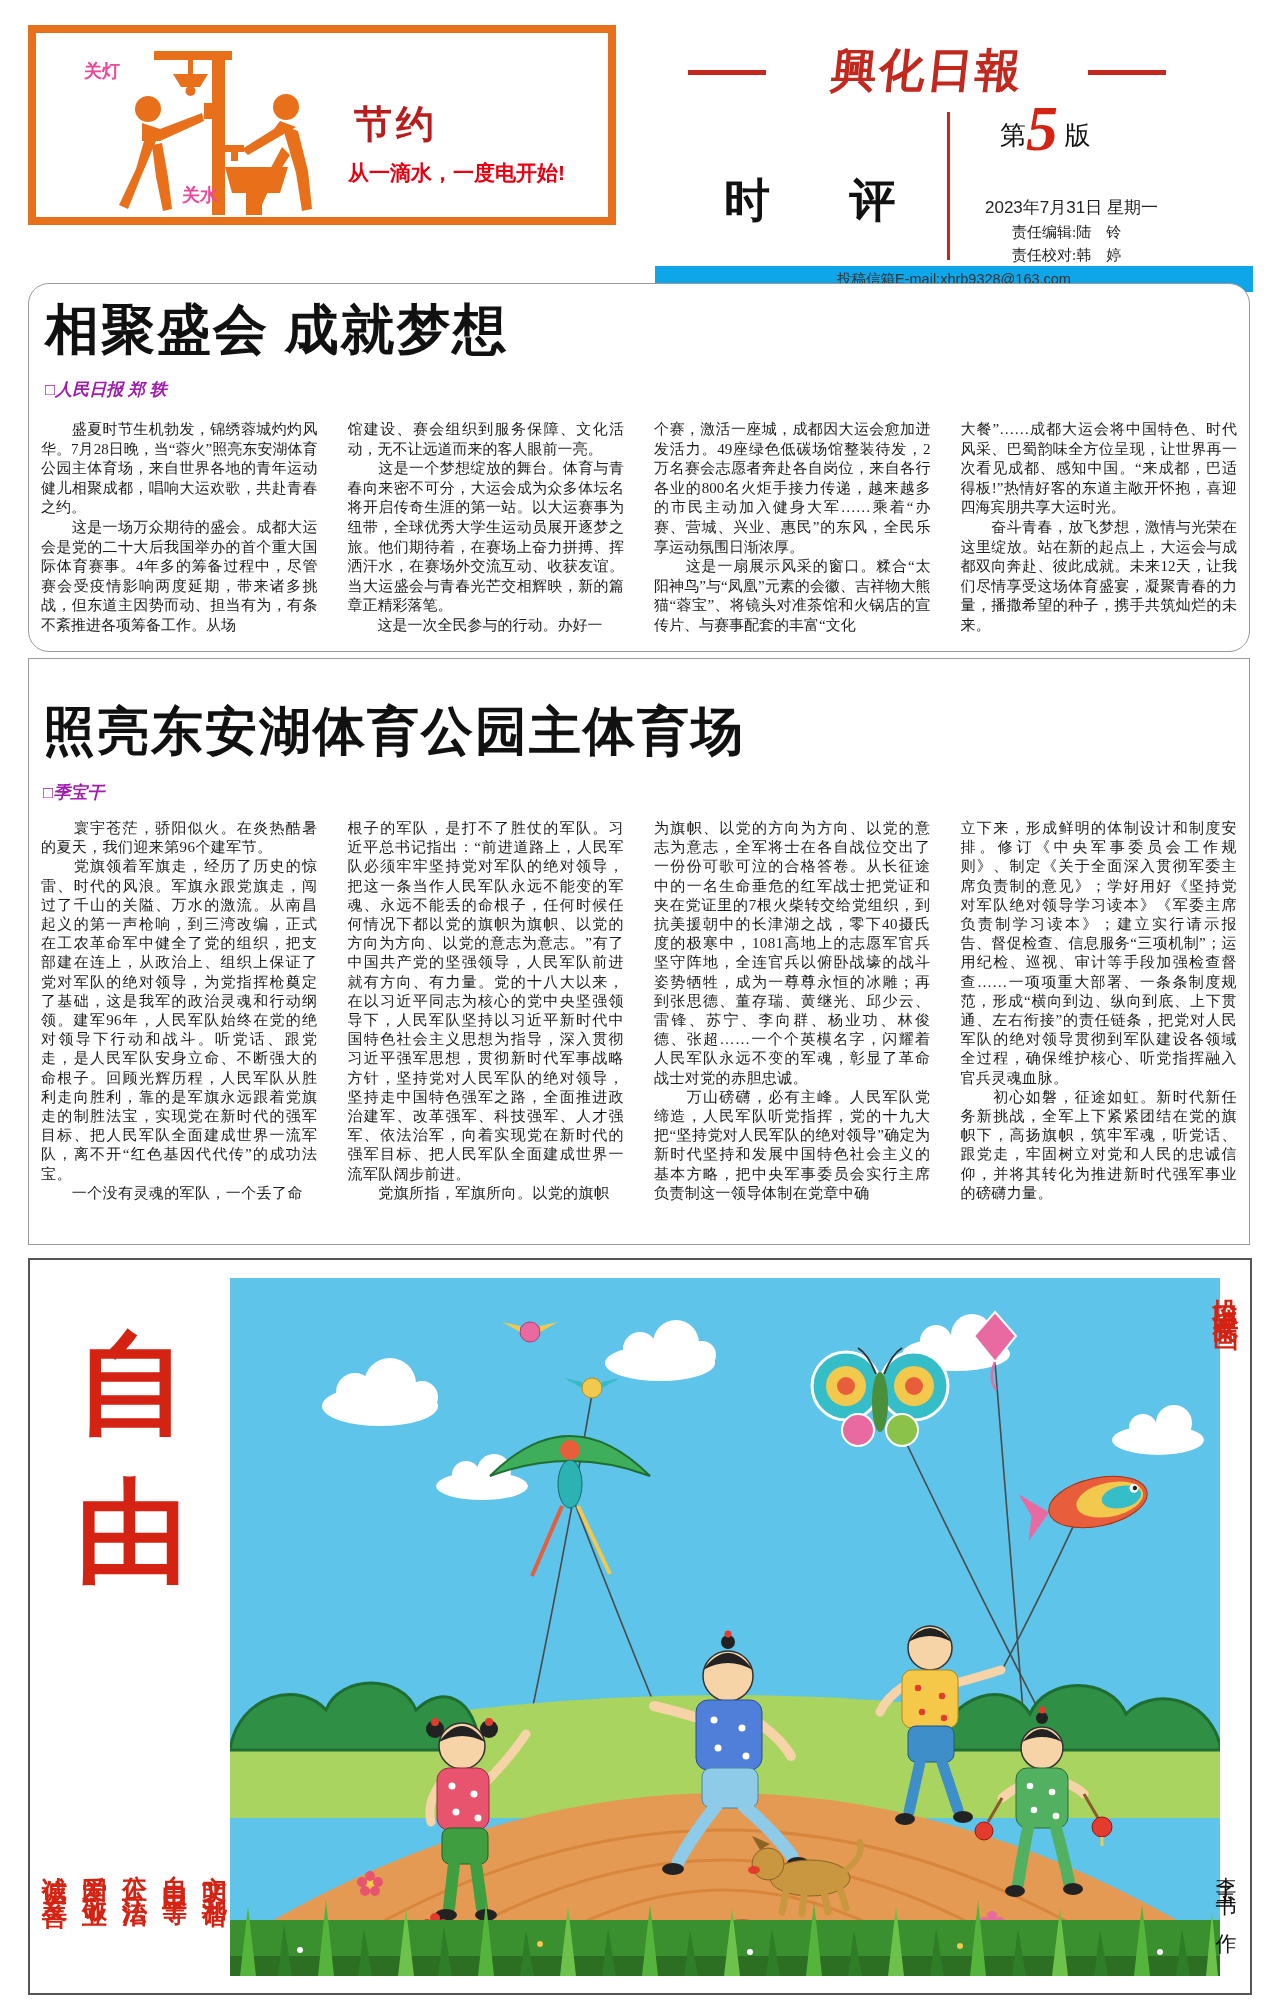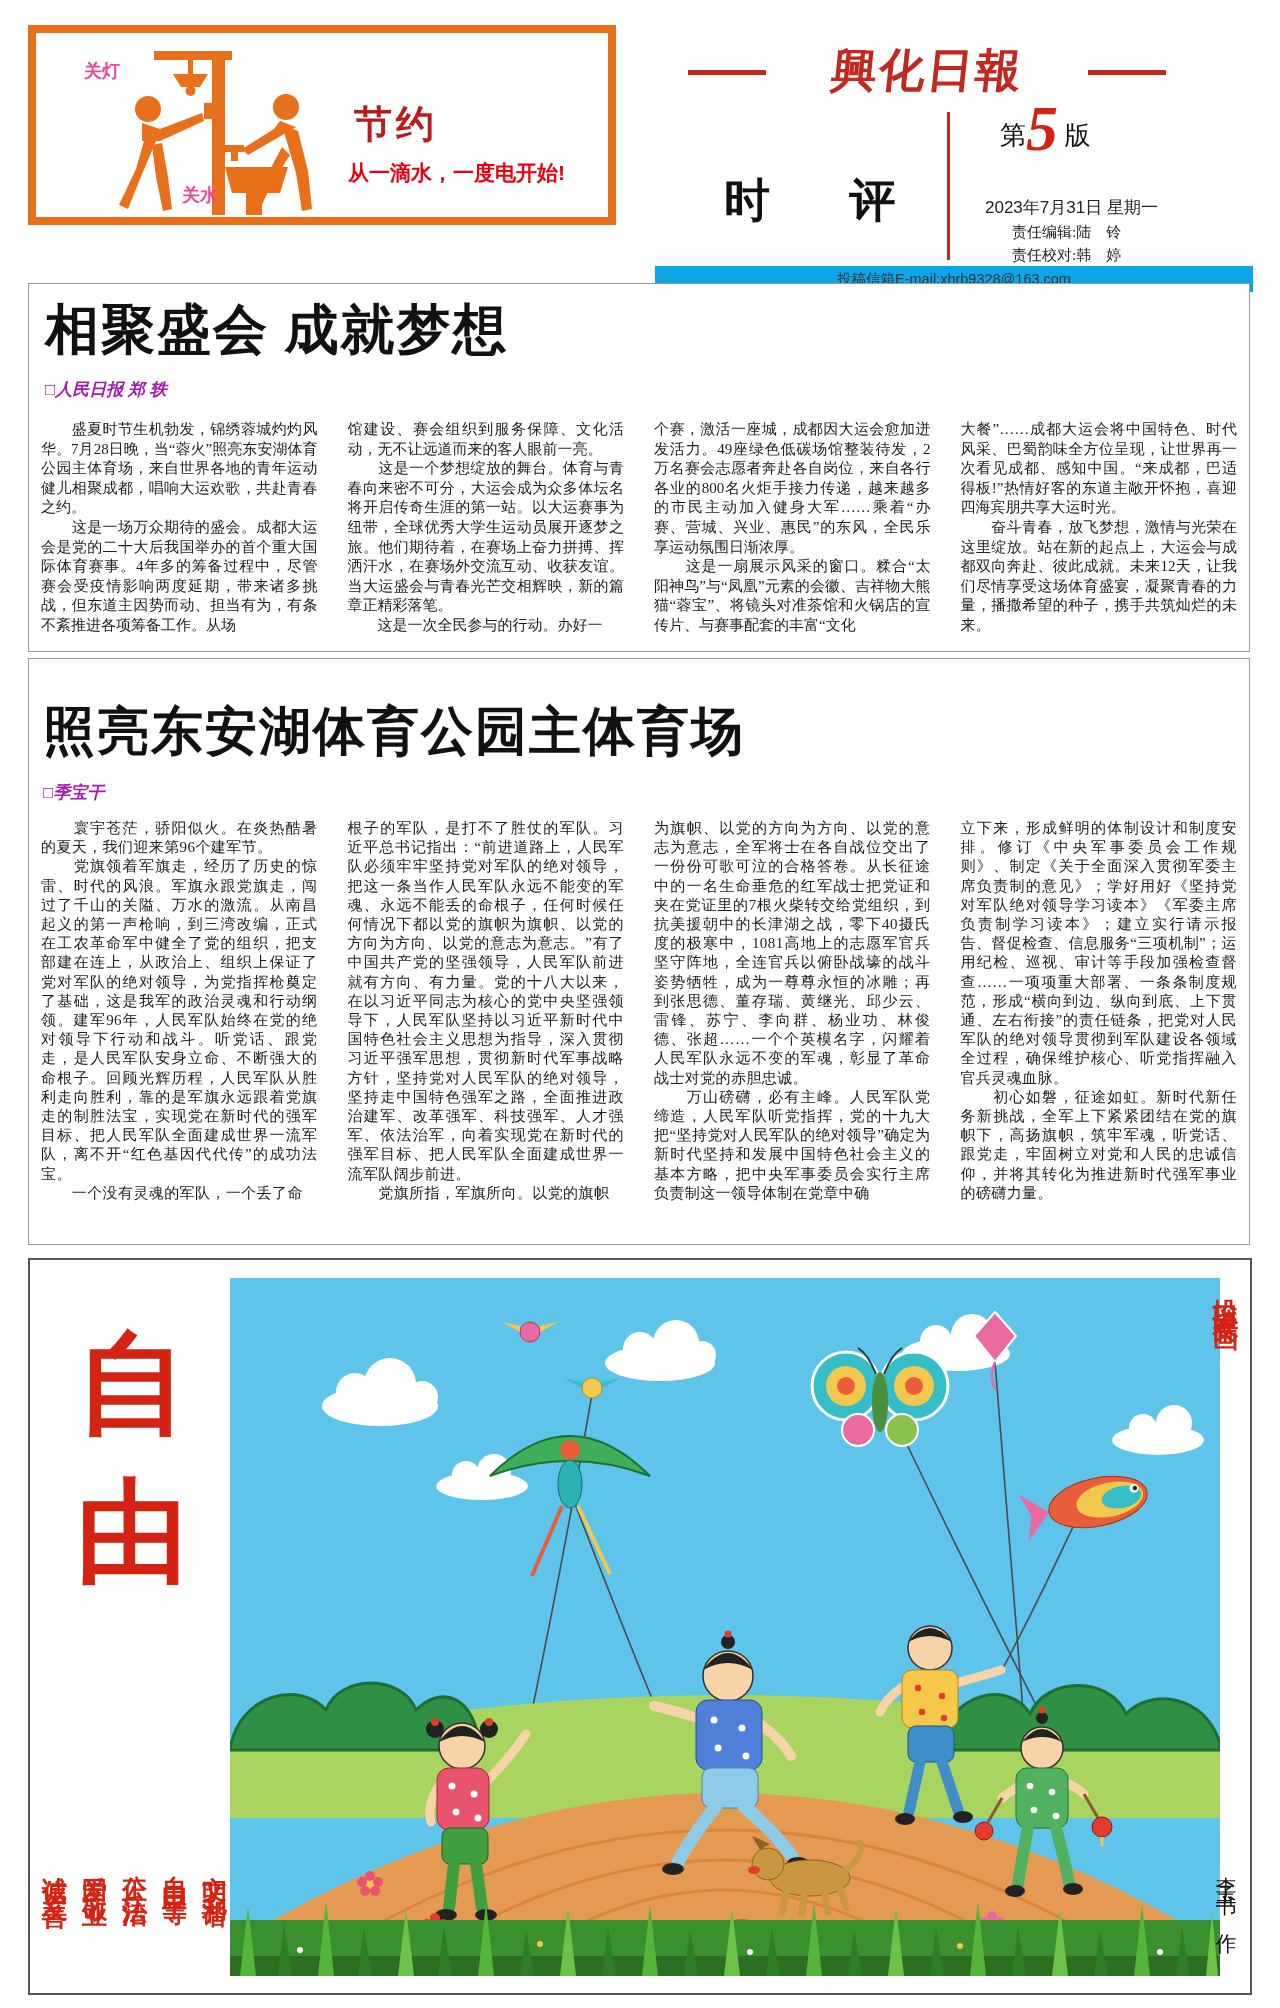--- a/index.html
+++ b/index.html
@@ -22,21 +22,21 @@
   .mh-edition{font-size:26px;color:#111;white-space:nowrap;}
   .mh-edition b{color:#d42313;font-size:64px;font-weight:900;font-style:italic;line-height:0;vertical-align:-6px;}
   .mh-date{font-size:17px;color:#222;font-family:"Liberation Sans","DejaVu Sans",sans-serif;}
   .mh-staff{font-size:15px;line-height:24px;color:#222;white-space:pre;}
   .mail-bar{left:655px;top:266px;width:598px;height:26px;background:#0ea5e9;
             text-align:center;line-height:26px;font-size:14.5px;color:#333;
             font-family:"Liberation Sans","DejaVu Sans",sans-serif;}
 
   
   .art{left:28px;width:1222px;border:1px solid #9a9a9a;background:#fff;box-sizing:border-box;}
-  .art1{top:283px;height:369px;}
+  .art1{top:283px;height:369px;border-radius:21px;}
   .art2{top:658px;height:587px;}
   .art-title{font-weight:900;color:#111;letter-spacing:2px;line-height:1.05;}
   .art-author{font-weight:bold;font-size:17px;color:#a21caf;font-family:"Liberation Sans","DejaVu Sans",sans-serif;font-style:italic;}
   .cols{display:flex;gap:30px;padding:0 12px;box-sizing:border-box;}
   .col{width:278px;font-size:15px;text-align:justify;color:#1c1c1c;
        white-space:pre-line;overflow:hidden;}
   .art1 .col{line-height:19.6px;height:218px;}
   .art2 .col{line-height:19.2px;height:414px;letter-spacing:0.4px;}
 
   

